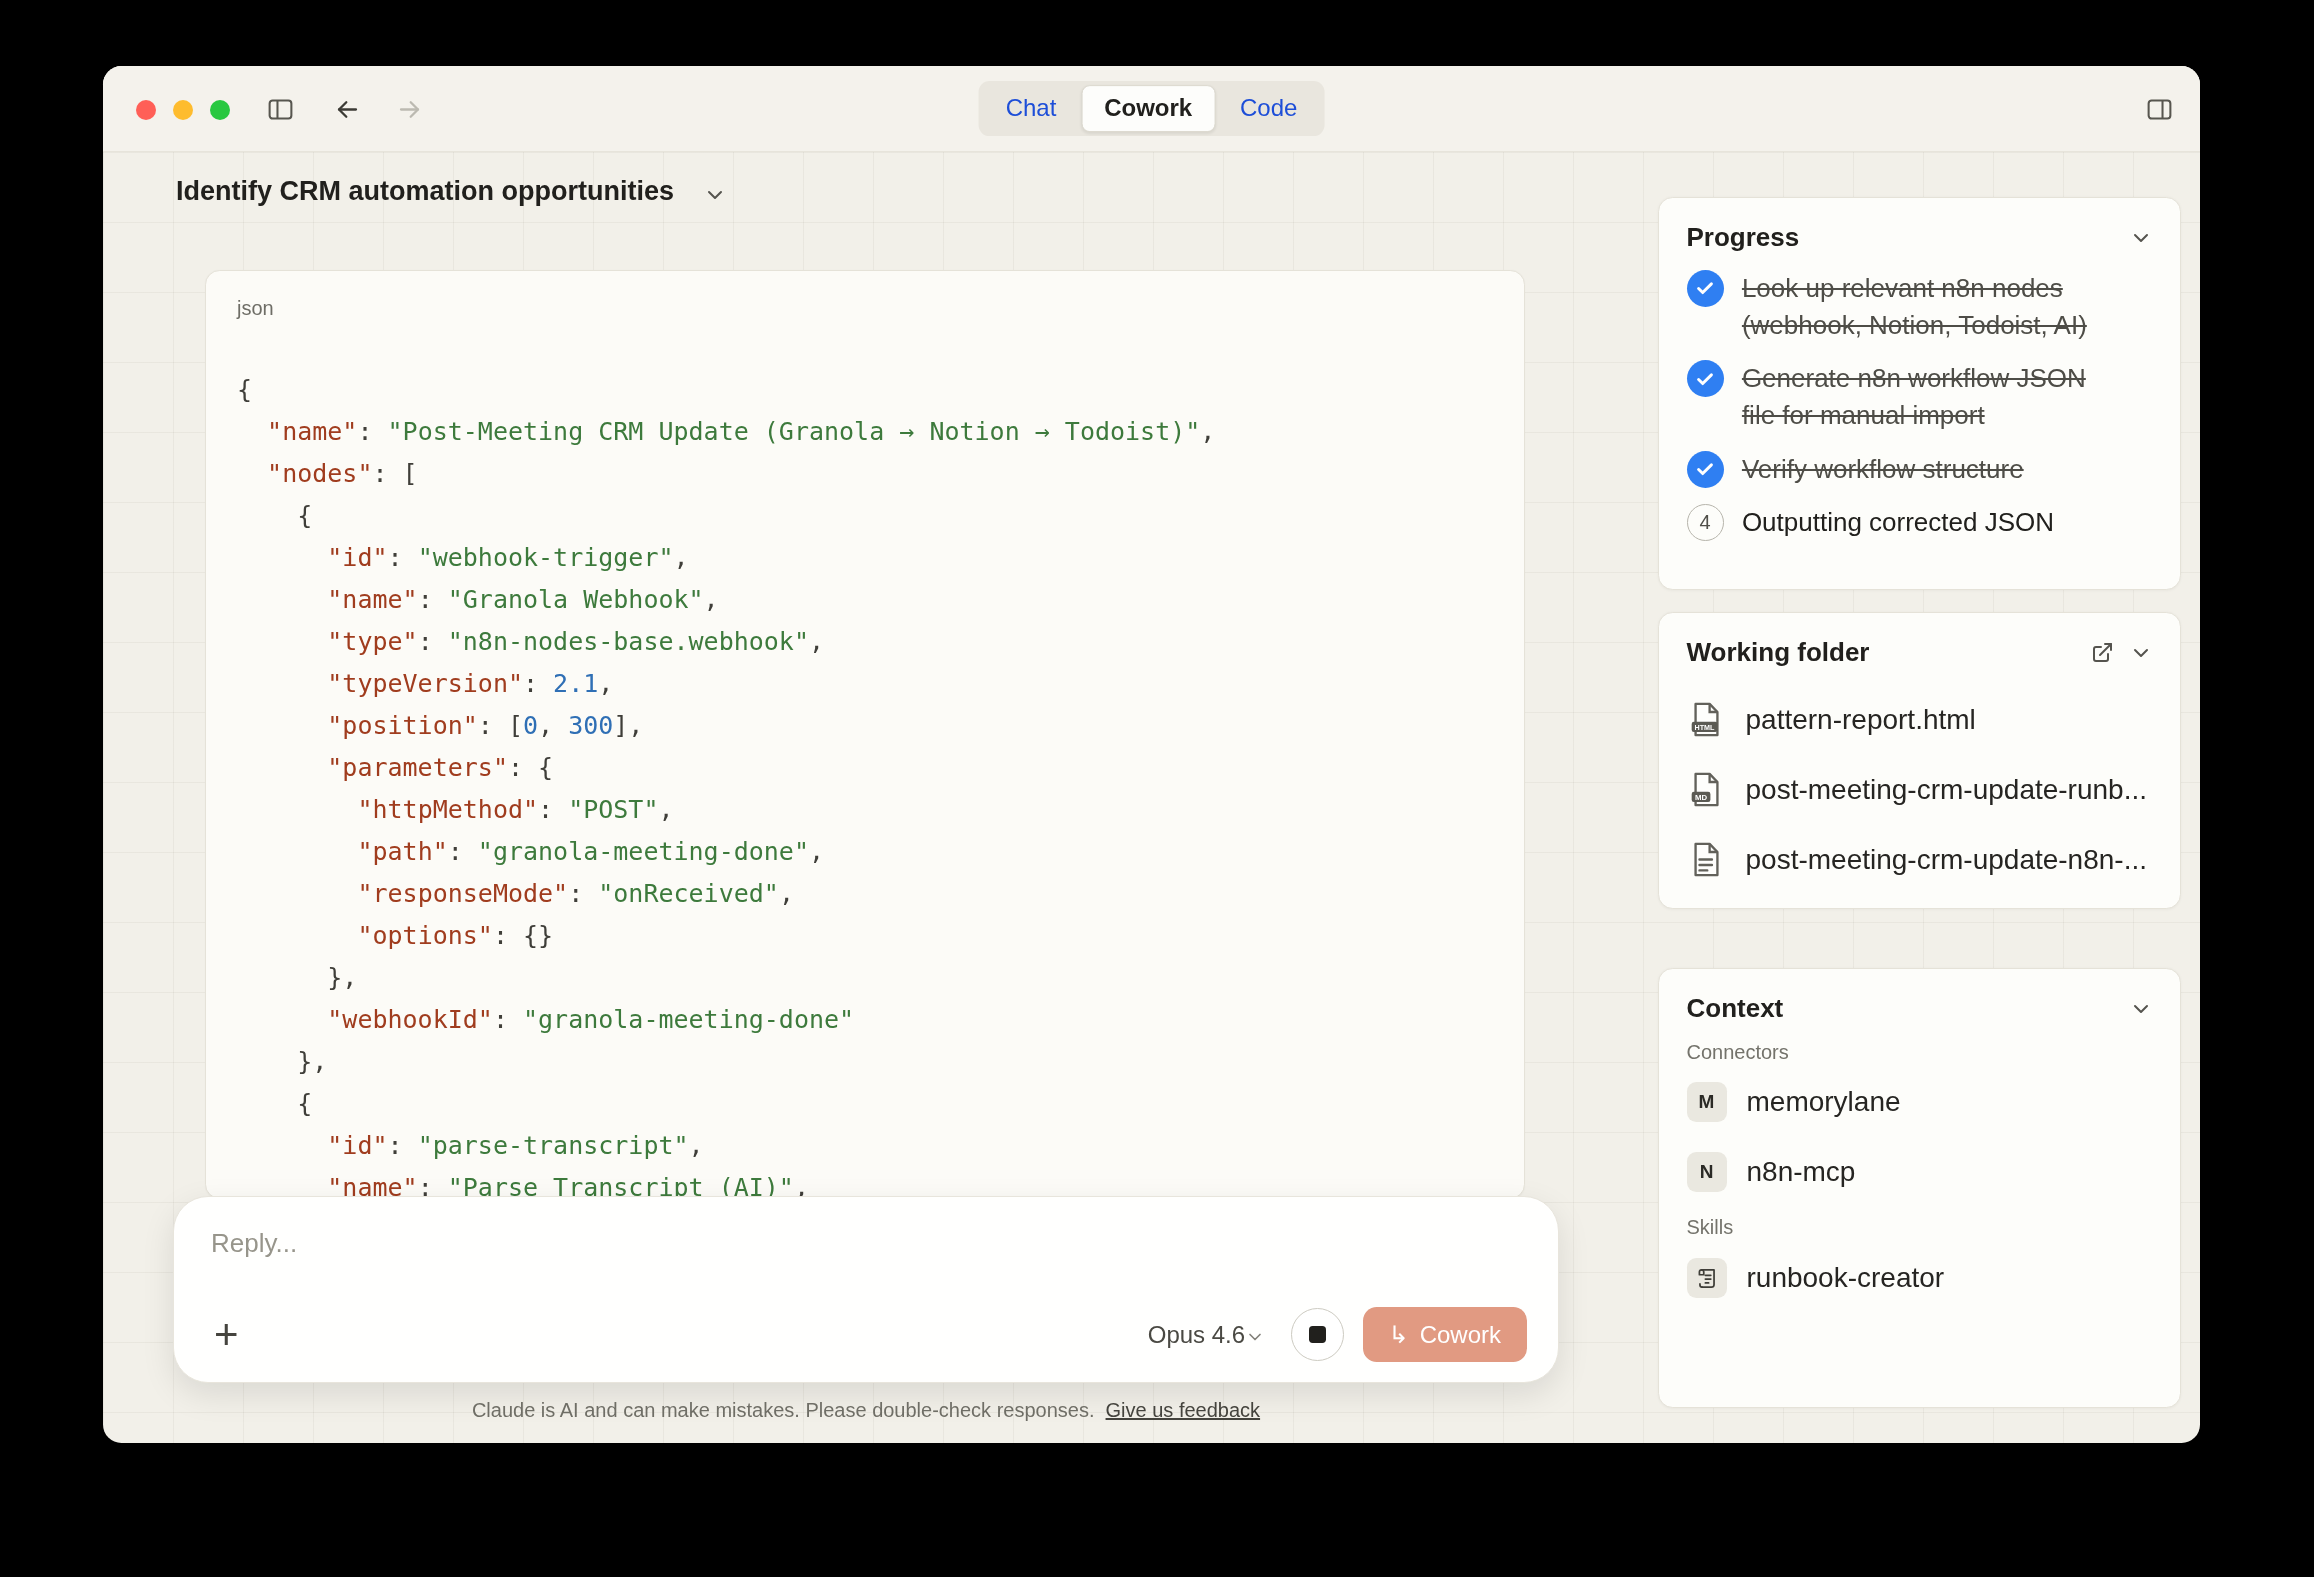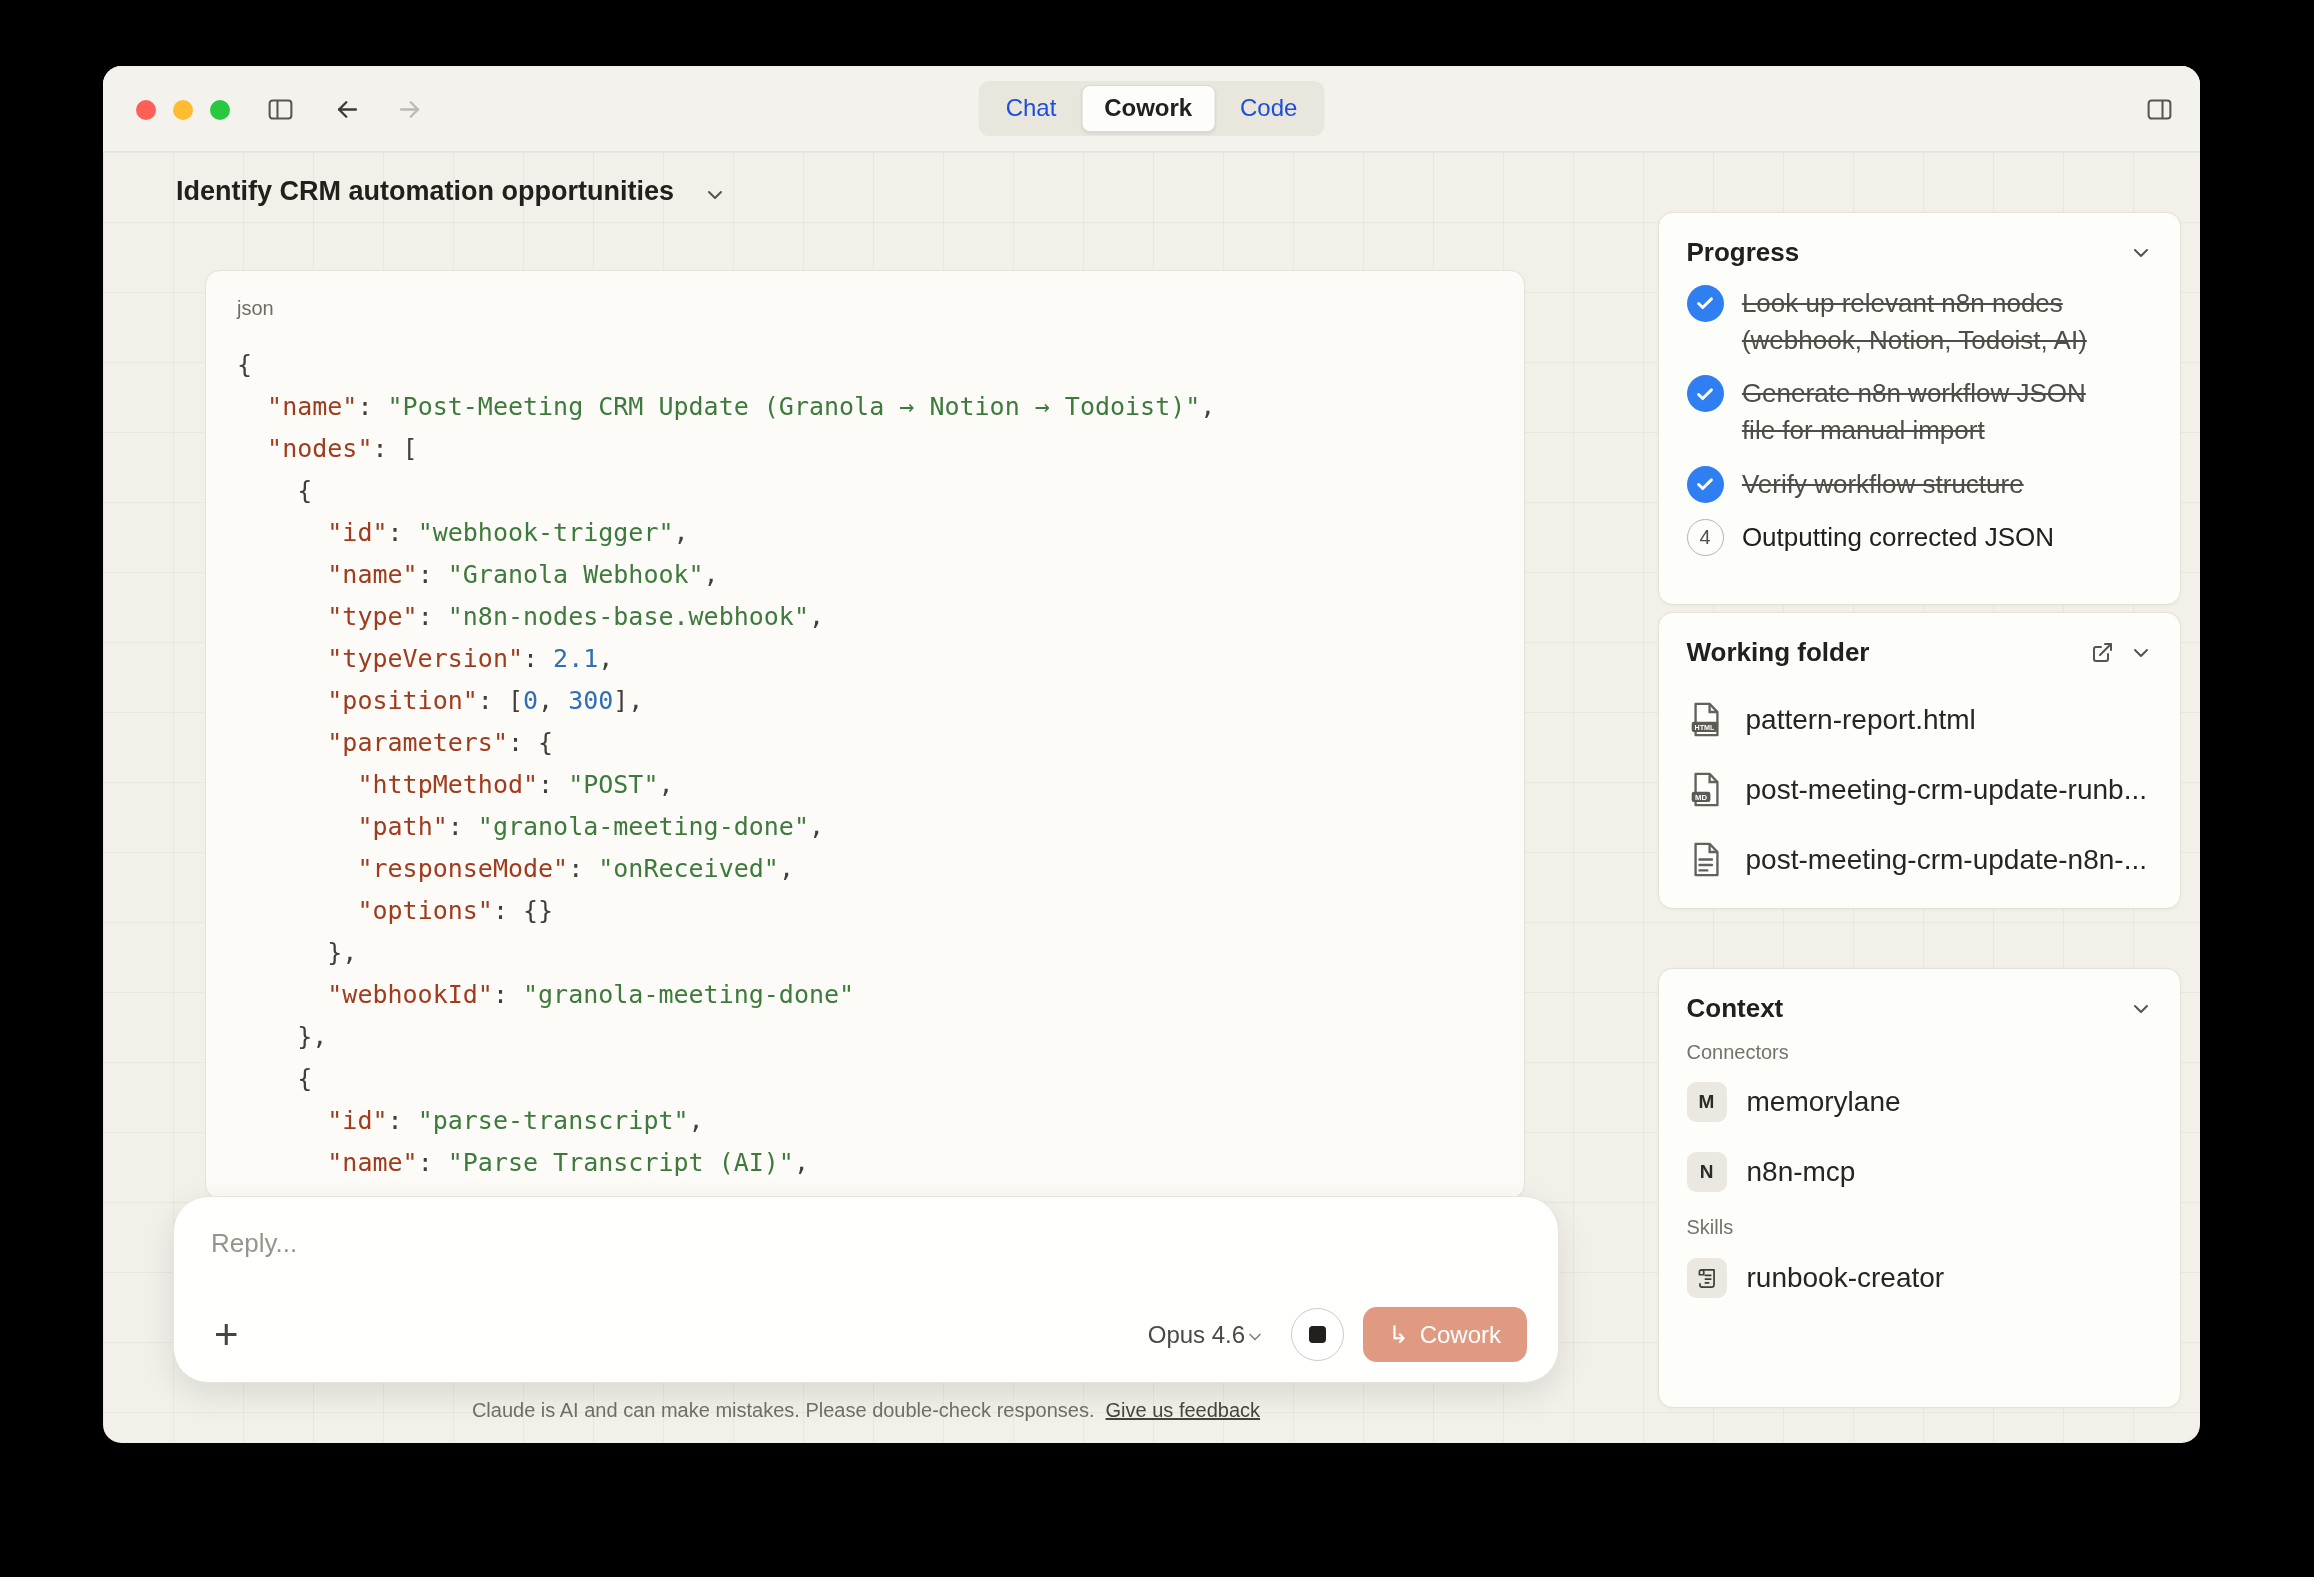--- a/index.html
+++ b/index.html
@@ -40,33 +40,33 @@
   .task-header { position:absolute; left:73px; top:110px; display:flex; align-items:flex-end;
                  gap:29px; z-index:2; }
   .task-title { font-size:27px; font-weight:700; color:#21201d; }
   .chev-icon { width:24px; height:24px; color:#55544e; display:inline-block; }
   .chev-icon svg { width:100%; height:100%; }
 
   .code-card { position:absolute; left:102px; top:204px; width:1320px; height:929px;
                background:#fcfbf7; border:0.9px solid #e5e2d8; border-radius:14.7px;
                padding:26px 31px; overflow:hidden; z-index:1;
                box-shadow:0 0.9px 1.8px rgba(0,0,0,0.03); }
-  .code-lang { font-size:20px; color:#6e6d66; margin-bottom:24px; }
+  .code-lang { font-size:20px; color:#6e6d66; margin-bottom:49px; }
   .code-content { font-family:"DejaVu Sans Mono", monospace; font-size:25px;
                   line-height:42px; white-space:pre; color:var(--code-plain,#3f3e39); }
   .tok-k { color:var(--code-key,#a03c1e); }
   .tok-s { color:var(--code-string,#3d7a3c); }
   .tok-n { color:var(--code-number,#2f6fb5); }
   .tok-p { color:var(--code-plain,#3f3e39); }
 
   
   .card { position:absolute; left:1555px; width:523px; background:#fdfdfa;
           border:0.9px solid #e5e2d8; border-radius:14.7px; padding:24px 27.5px;
           box-shadow:0 0.9px 2.8px rgba(0,0,0,0.04); z-index:2; }
-  .card-progress { top:146px;  height:393px; }
+  .card-progress { top:131px;  height:393px; }
   .card-folder   { top:546px;  height:297px; }
   .card-context  { top:902px;  height:440px; }
   .card-header { display:flex; align-items:center; margin-bottom:16.5px; }
   .card-title { font-size:26px; font-weight:700; color:#21201d; flex:1; }
   .hdr-icons { display:flex; align-items:center; gap:14.7px; }
 
   .p-item { display:flex; gap:18.4px; margin-bottom:16.5px; align-items:flex-start; }
   .p-check { width:37px; height:37px; border-radius:50%; background:var(--accent-blue,#2f7ff2);
              flex:none; display:flex; align-items:center; justify-content:center; }
   .p-check svg { width:22px; height:22px; }

